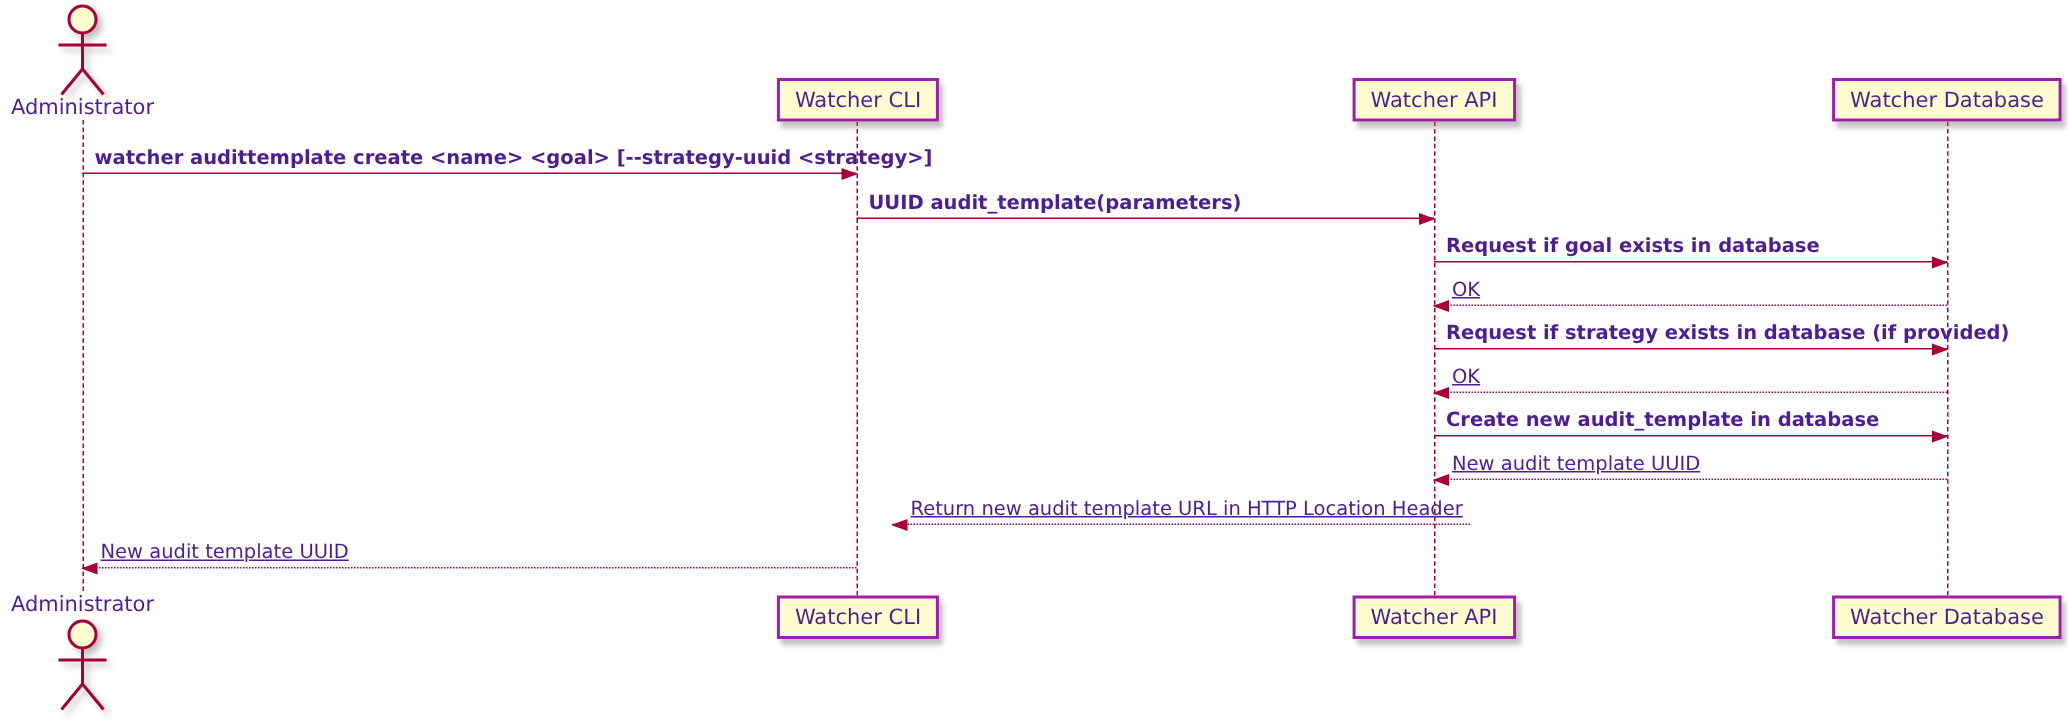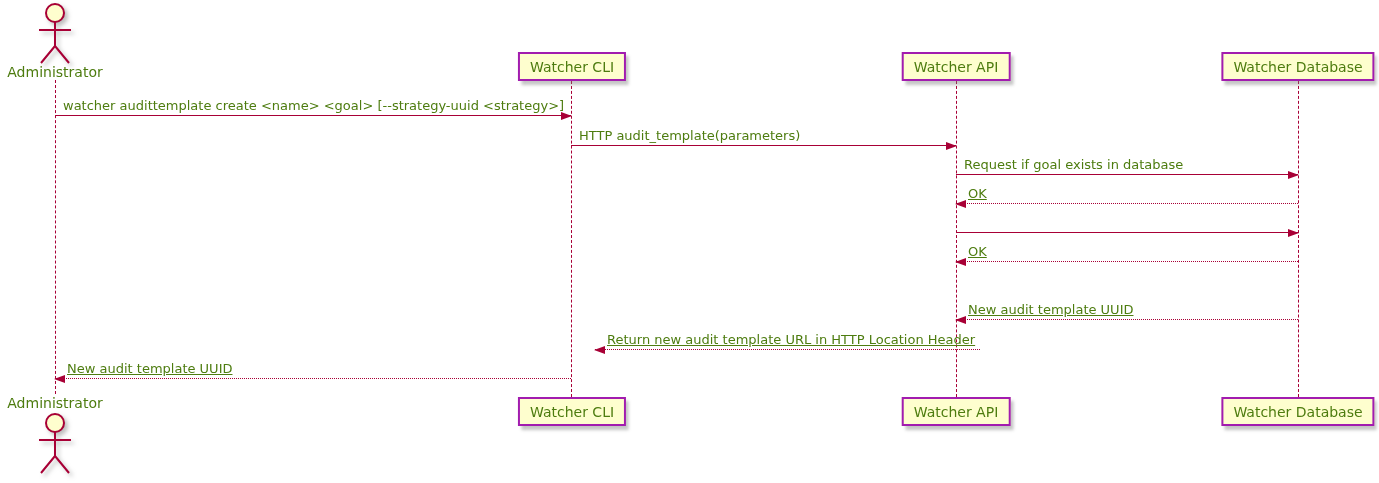--- a/index.html
+++ b/index.html
@@ -1,19 +1,19 @@
 <!DOCTYPE html>
 <html><head>
 <meta charset="utf-8">
 <style>
   html, body { margin:0; padding:0; background:#ffffff; }
   .canvas {
     position:relative; width:1379px; height:483px;
     background:#ffffff; overflow:hidden;
-    font-family:"DejaVu Sans", sans-serif; color:#4d7c0f;
+    font-family:"DejaVu Sans", sans-serif; color:#4c1d95;
   }
   .lifeline {
     position:absolute; width:0;
     border-left:1px dashed #A80036;
   }
   .participant {
     position:absolute; transform:translateX(-50%);
     background:#FEFECE; border:2px solid #a21caf;
     padding:4px 10px 5px 10px; font-size:14px; white-space:nowrap;
     box-shadow:3px 4px 3px rgba(125,125,125,0.45);
@@ -27,21 +27,21 @@
     position:absolute;
     filter:drop-shadow(3px 3px 2px rgba(125,125,125,0.5));
   }
   .actor-figure circle { fill:#FEFECE; stroke:#A80036; stroke-width:2; }
   .actor-figure path { fill:none; stroke:#A80036; stroke-width:2; }
   .msg { position:absolute; height:19px; }
   .msg .lbl {
     position:absolute; left:0; bottom:3px;
     white-space:nowrap; font-size:13px;
   }
-  .msg.ltr .lbl { padding-left:8px; }
+  .msg.ltr .lbl { padding-left:8px;font-weight:bold; }
   .msg.rtl .lbl { padding-left:12px;text-decoration:underline; }
   .msg .line { position:absolute; left:0; right:0; bottom:0; height:0; }
   .msg.solid .line { border-top:1px solid #A80036; }
   .msg.dotted .line { border-top:1px dotted #A80036; }
   .msg .head {
     position:absolute; bottom:-4px; width:0; height:0;
     border-top:4px solid transparent; border-bottom:4px solid transparent;
   }
   .msg.ltr .head { right:-1px; border-left:11px solid #A80036; }
   .msg.rtl .head { left:-1px; border-right:11px solid #A80036; }
@@ -66,48 +66,54 @@
   <div class="participant" style="left:956px; top:52px;">Watcher API</div>
   <div class="participant" style="left:1298px; top:52px;">Watcher Database</div>
 
   <div class="msg ltr solid" style="left:55px; top:97px; width:516px;">
     <div class="lbl">watcher audittemplate create &lt;name&gt; &lt;goal&gt; [--strategy-uuid &lt;strategy&gt;]</div>
     <div class="line"></div>
     <div class="head"></div>
   </div>
 
   <div class="msg ltr solid" style="left:571px; top:127px; width:385px;">
-    <div class="lbl">HTTP audit_template(parameters)</div>
+    <div class="lbl">UUID audit_template(parameters)</div>
     <div class="line"></div>
     <div class="head"></div>
   </div>
 
   <div class="msg ltr solid" style="left:956px; top:156px; width:342px;">
     <div class="lbl">Request if goal exists in database</div>
     <div class="line"></div>
     <div class="head"></div>
   </div>
 
   <div class="msg rtl dotted" style="left:956px; top:185px; width:342px;">
     <div class="lbl">OK</div>
     <div class="line"></div>
     <div class="head"></div>
   </div>
 
   <div class="msg ltr solid" style="left:956px; top:214px; width:342px;">
+    <div class="lbl">Request if strategy exists in database (if provided)</div>
     <div class="line"></div>
     <div class="head"></div>
   </div>
 
   <div class="msg rtl dotted" style="left:956px; top:243px; width:342px;">
     <div class="lbl">OK</div>
     <div class="line"></div>
     <div class="head"></div>
   </div>
 
+  <div class="msg ltr solid" style="left:956px; top:272px; width:342px;">
+    <div class="lbl">Create new audit_template in database</div>
+    <div class="line"></div>
+    <div class="head"></div>
+  </div>
 
   <div class="msg rtl dotted" style="left:956px; top:301px; width:342px;">
     <div class="lbl">New audit template UUID</div>
     <div class="line"></div>
     <div class="head"></div>
   </div>
 
   <div class="msg rtl dotted" style="left:571px; top:331px; width:385px;margin-left:24px;">
     <div class="lbl">Return new audit template URL in HTTP Location Header</div>
     <div class="line"></div>

